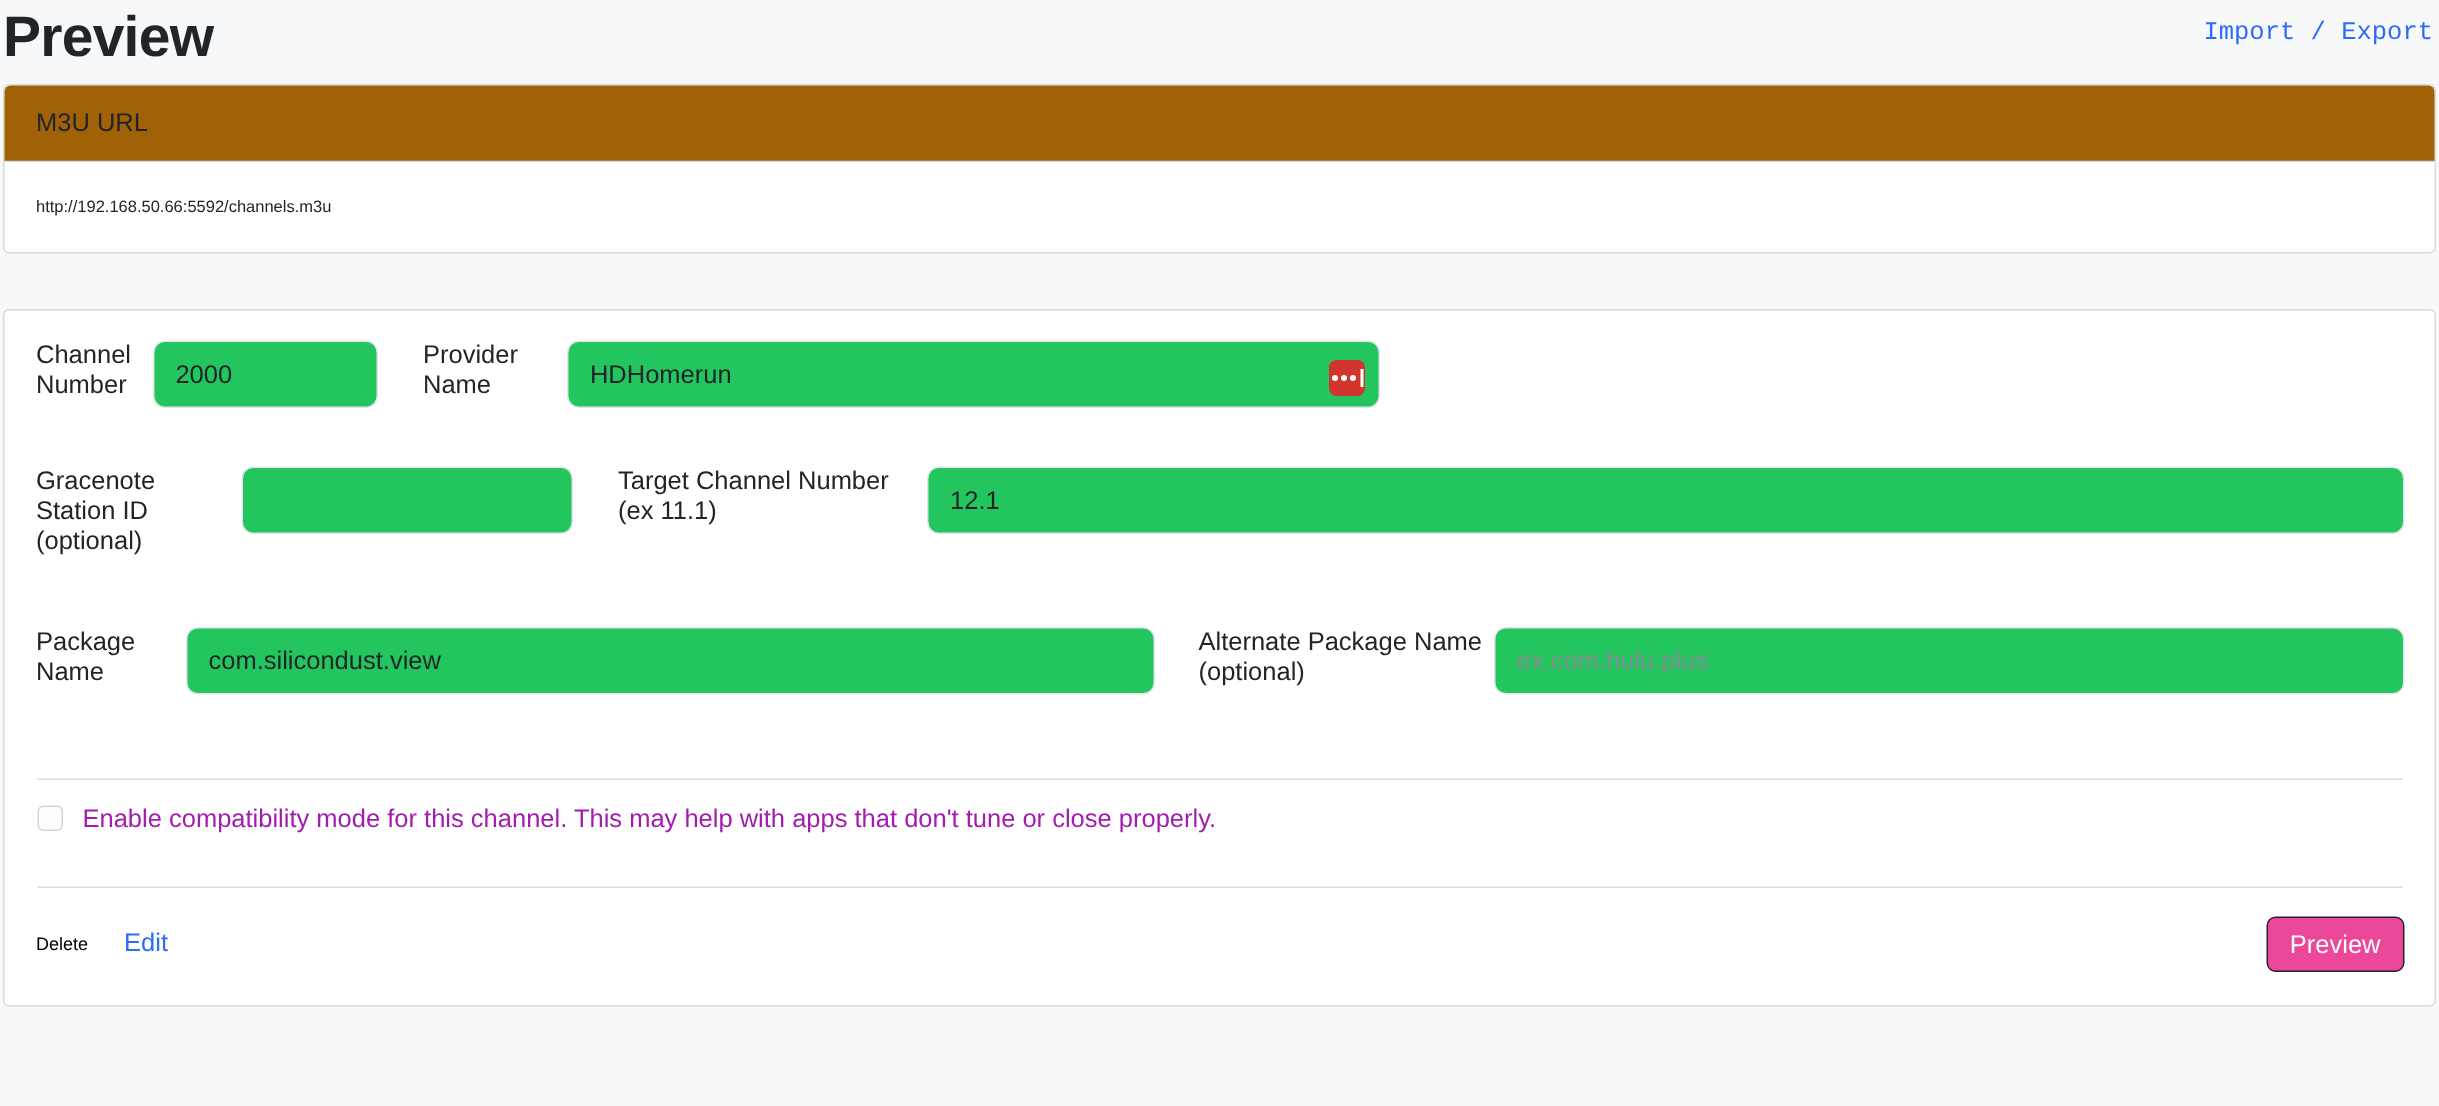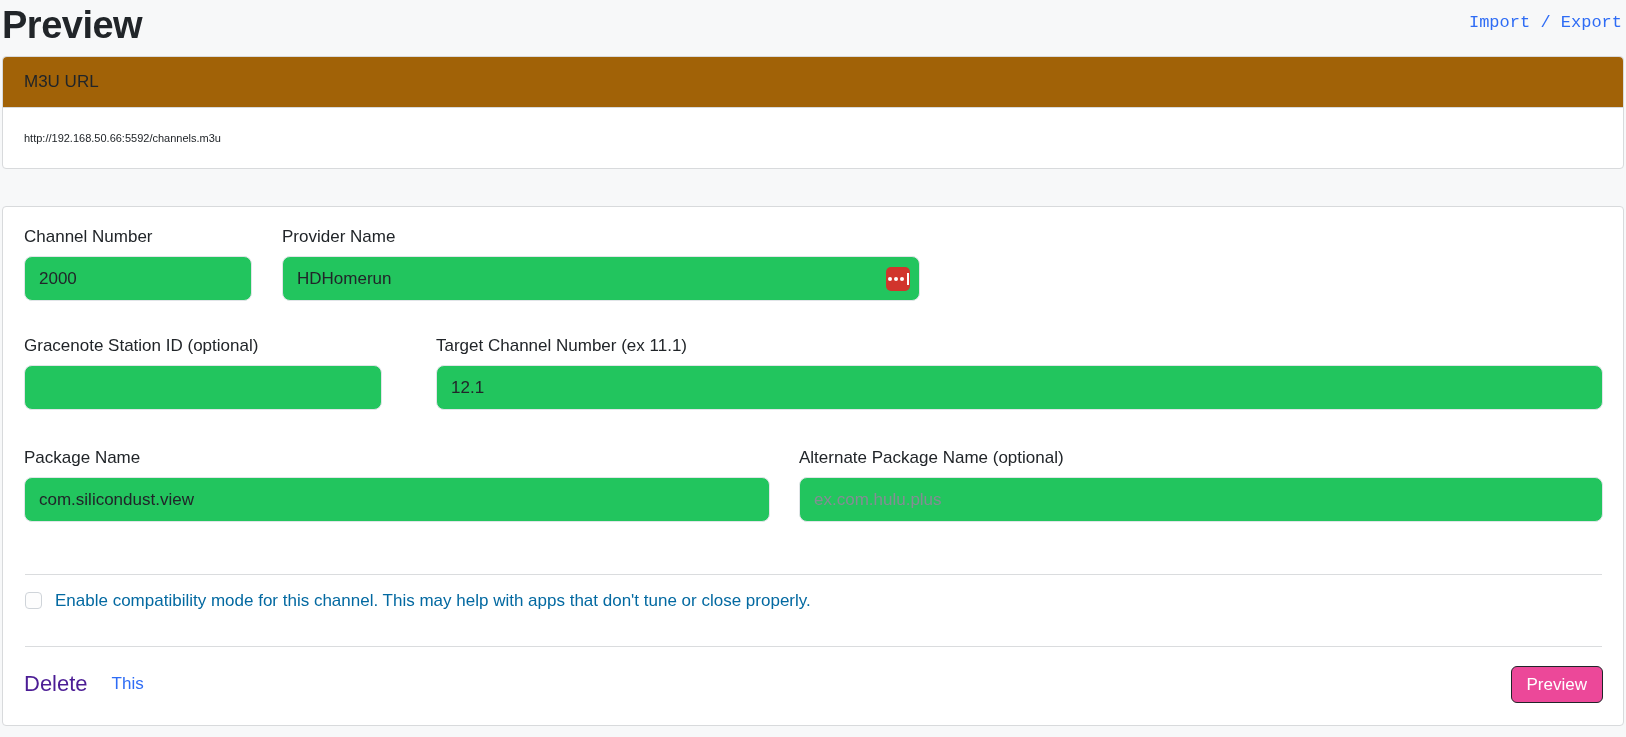--- a/index.html
+++ b/index.html
@@ -38,22 +38,22 @@
     font-size: 17px;
     border-radius: 4px 4px 0 0;
   }
   .card-m3u .card-body { padding: 24px 21px; font-size: 11px; }
 
   .card-form { margin-top: 37px; padding: 20px 20px 19px 21px; }
 
   
   .form-row { display: flex; }
   .row-1 { margin-bottom: 35px; }
-  .row-2 { margin-bottom: 38px; gap: 24px; }
-  .form-group { display: flex; flex-direction: column; }
+  .row-2 { margin-bottom: 38px; }
+  .form-group { display: flex; flex-direction: row; }
   .form-label { font-size: 17px; margin-bottom: 9px; line-height: 20px; }
   .form-control {
     height: 45px;
     background: #22c55e;
     border: 1px solid #e1e5e8;
     border-radius: 8px;
     font-family: "Liberation Sans", sans-serif;
     font-size: 17px;
     color: #212529;
     padding: 0 14px;
@@ -86,25 +86,25 @@
   .divider { border: none; border-top: 1px solid #dadcde; margin: 52px 1px 0 1px; }
   .divider-2 { margin-top: 33px; }
 
   
   .check-row { display: flex; align-items: flex-start; margin: 14px 0 0 1px; }
   .checkbox {
     width: 17px; height: 17px; margin-top: 3px;
     border: 1px solid #cfd4d9; border-radius: 4px;
     background: #fdfdfd; flex: 0 0 auto;
   }
-  .check-label { font-size: 17px; color: #0369a1; margin-left: 13px; line-height: 24px; }
+  .check-label { font-size: 17px; color: #a21caf; margin-left: 13px; line-height: 24px; }
 
   
   .actions { display: flex; align-items: center; margin-top: 15px; min-height: 44px; }
-  .action-delete { color: #4c1d95; font-size: 22px; text-decoration: none; cursor: pointer; }
+  .action-delete { color: #000000; font-size: 12px; text-decoration: none; cursor: pointer; }
   .action-edit { margin-left: 24px; font-size: 17px; }
   .btn-preview {
     margin-left: auto;
     background: #ec4899; color: #ffffff;
     border: 1px solid #212529; border-radius: 6px;
     font-family: "Liberation Sans", sans-serif;
     font-size: 17px;
     padding: 8px 15px; height: 37px;
     cursor: pointer;
   }
@@ -171,18 +171,18 @@
 
     <div class="check-row">
       <span class="checkbox"></span>
       <span class="check-label">Enable compatibility mode for this channel. This may help with apps that don't tune or close properly.</span>
     </div>
 
     <hr class="divider divider-2">
 
     <div class="actions">
       <a class="action-delete">Delete</a>
-      <a class="link action-edit">This</a>
+      <a class="link action-edit">Edit</a>
       <button class="btn-preview">Preview</button>
     </div>
 
   </div>
 </div>
 
 </body></html>

